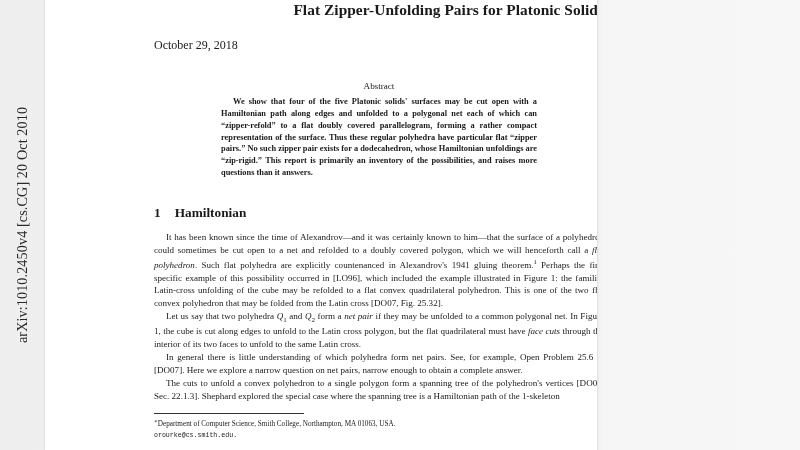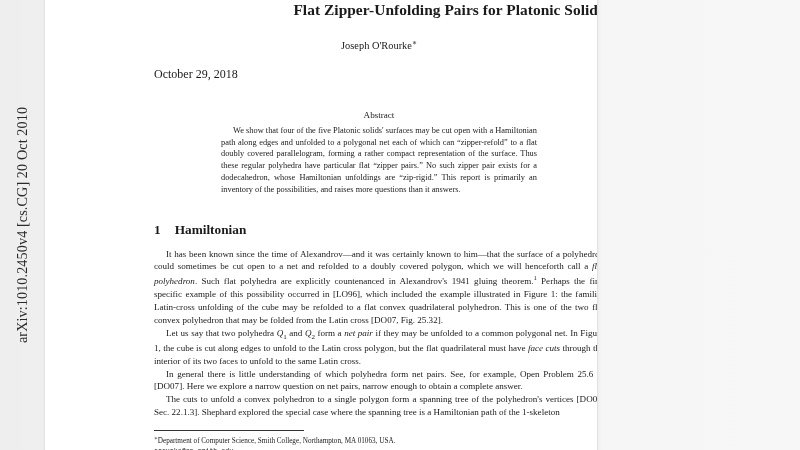--- a/index.html
+++ b/index.html
@@ -97,20 +97,21 @@
     margin: 0 0 5px 0;
   }
   .abstract-body {
     margin: 0 auto;
     width: 316px;
     font-size: 8.35px;
     line-height: 1.415;
     text-align: justify;
     text-indent: 12px;
     hyphens: auto;
+    font-weight: bold;
     -webkit-hyphens: auto;
   }
 
   
   .section-head {
     font-size: 13.3px;
     font-weight: bold;
     margin: 26px 0 10px 0;
     display: flex;
     gap: 14px;
@@ -154,23 +155,20 @@
 
   <div id="arxiv-stamp">arXiv:1010.2450v4  [cs.CG]  20 Oct 2010</div>
 
   <div id="page">
     <div id="page-inner">
 
       <div class="col">
 
         <h1 class="doc-title">Flat Zipper-Unfolding Pairs for Platonic Solids</h1>
 
-        <div class="doc-author">
-          <span>Joseph O'Rourke</span><sup>∗</sup>
-        </div>
 
         <div class="doc-date">October 29, 2018</div>
 
         <div class="abstract-head">Abstract</div>
 
         <div class="abstract-body">We show that four of the five Platonic solids' surfaces may be cut open with a Hamiltonian path along edges and unfolded to a polygonal net each of which can “zipper-refold” to a flat doubly covered parallelogram, forming a rather compact representation of the surface. Thus these regular polyhedra have particular flat “zipper pairs.” No such zipper pair exists for a dodecahedron, whose Hamiltonian unfoldings are “zip-rigid.” This report is primarily an inventory of the possibilities, and raises more questions than it answers.</div>
 
         <h2 class="section-head">
           <span>1</span>
           <span>Hamiltonian</span>

